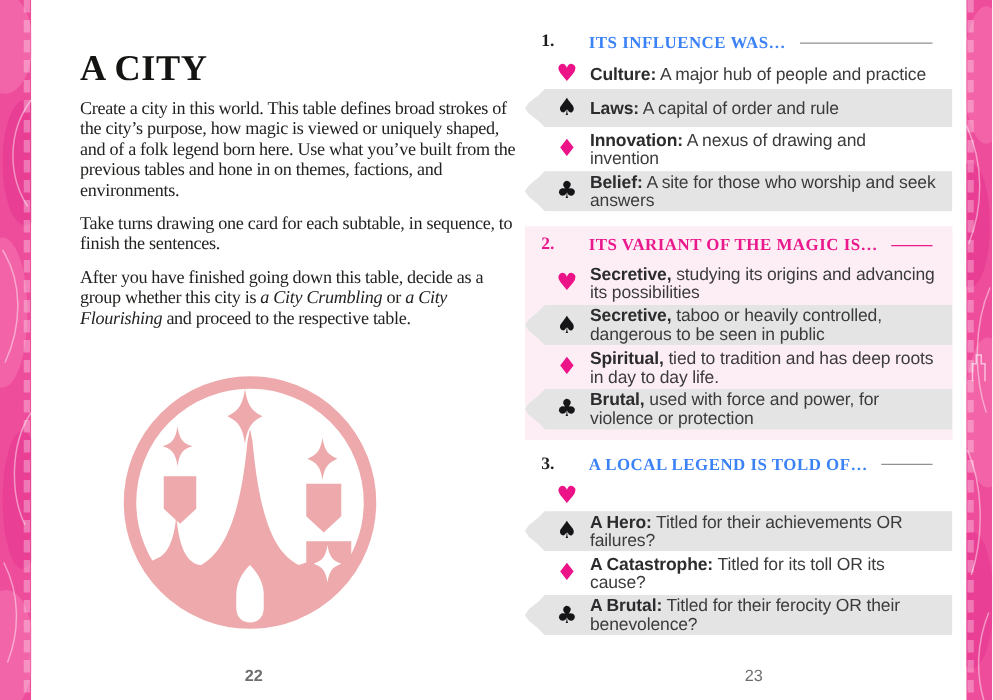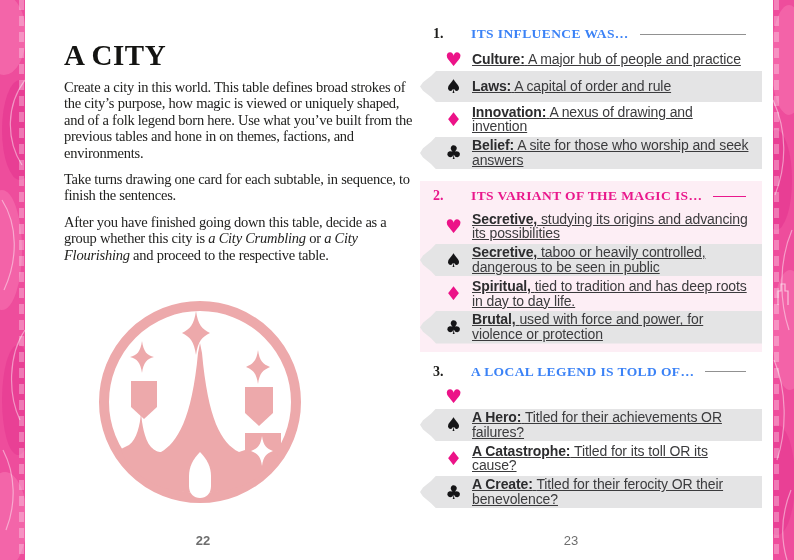--- a/index.html
+++ b/index.html
@@ -17,21 +17,21 @@
   .page-title{margin:0 0 9px 0;font:700 29px/30px "Liberation Serif",serif;
               color:#141412;letter-spacing:.5px;}
   .lp-content p{margin:0 0 10px 0;width:352px;font:14.5px/16.4px "Liberation Serif",serif;
                 letter-spacing:-0.25px;color:#222220;}
   .lp-content p i{font-style:italic;}
   .emblem{position:absolute;left:70px;top:297px;}
 
   .pagenum{position:absolute;bottom:12px;width:46px;text-align:center;
            font:13px "Liberation Sans",sans-serif;color:#6e6e6e;}
   .pagenum.pn-left{left:180px;font-weight:bold;}
-  .pagenum.pn-right{left:548px;}
+  .pagenum.pn-right{left:580px;}
 
   
   .right-page{position:absolute;left:420px;top:24px;width:342px;}
   .section{margin:0;}
   .sec-header{display:flex;align-items:center;padding:2px 14px 5px 13px;}
   .sec-num{flex:0 0 38px;font:700 14px "Liberation Serif",serif;color:#1d1d1b;}
   .sec-title{font:700 13.5px "Liberation Serif",serif;letter-spacing:.4px;
              color:#3b82f6;white-space:nowrap;}
   .sec-line{flex:1;border-top:1.5px solid #919191;margin:0 2px 0 11px;height:0;}
   .section.accent .sec-num,.section.accent .sec-title{color:#e9188c;}
@@ -40,21 +40,21 @@
   .section.last{margin-top:9px;}
 
   .row{display:flex;align-items:center;box-sizing:border-box;
        padding:1.5px 12px 1.5px 24px;margin:1px 0;}
   .row.shaded{background:#e4e4e5;min-height:31px;
       clip-path:polygon(16px 0,100% 0,100% 100%,16px 100%,11px 84%,3px 64%,0 50%,3px 36%,11px 16%);}
   .suit{flex:0 0 28px;font:19px/1 "DejaVu Sans",sans-serif;text-indent:1px;}
   .suit.red{color:#ec1388;}
   .suit.black{color:#151517;}
   .row-text{flex:1;margin:0;font:14px/14.8px "Liberation Sans",sans-serif;
-            letter-spacing:-0.1px;color:#3b3b3d;text-decoration:underline;}
+            letter-spacing:-0.1px;color:#3b3b3d;}
   .row-text b{font-weight:700;color:#2c2c2e;}
 </style>
 </head>
 <body>
 
 <div class="spread">
 
   <div class="strip left">
     <svg width="25" height="560" viewBox="0 0 25 560">
       <rect width="25" height="560" fill="#ee4d9c"></rect>
@@ -180,21 +180,21 @@
       <div class="row shaded">
         <span class="suit black">♠</span>
         <p class="row-text"><b>A Hero:</b> <span>Titled for their achievements OR failures?</span></p>
       </div>
       <div class="row">
         <span class="suit red">♦</span>
         <p class="row-text"><b>A Catastrophe:</b> <span>Titled for its toll OR its cause?</span></p>
       </div>
       <div class="row shaded">
         <span class="suit black">♣</span>
-        <p class="row-text"><b>A Create:</b> <span>Titled for their ferocity OR their benevolence?</span></p>
+        <p class="row-text"><b>A Brutal:</b> <span>Titled for their ferocity OR their benevolence?</span></p>
       </div>
     </div>
   </div>
 
   <div class="pagenum pn-left">22</div>
   <div class="pagenum pn-right">23</div>
 
 </div>
 
 </body></html>

